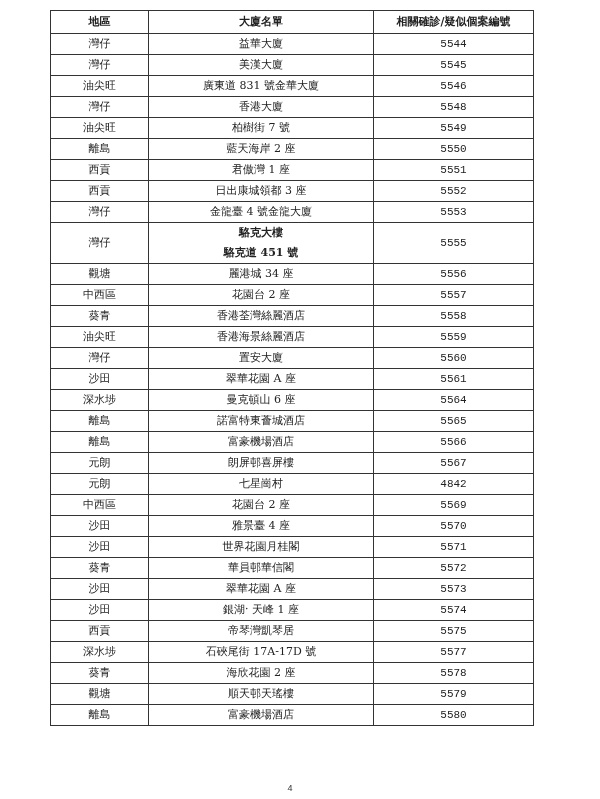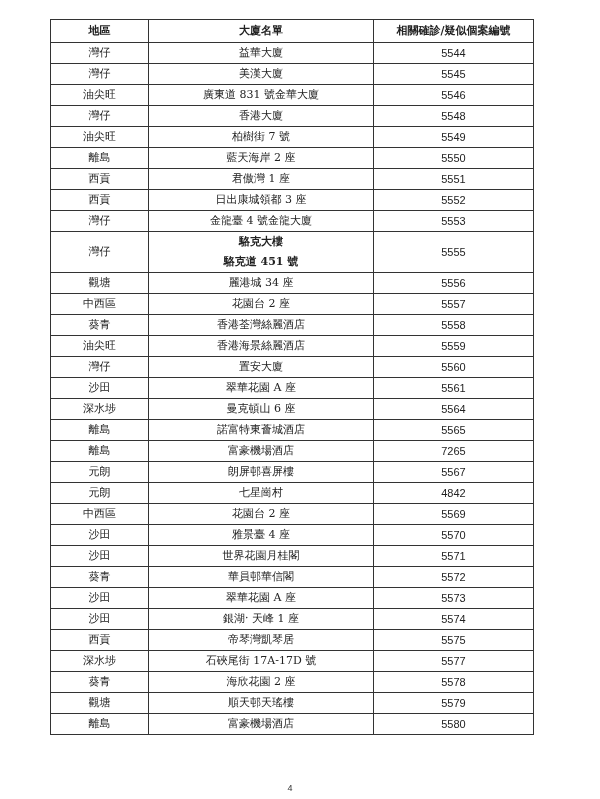--- a/index.html
+++ b/index.html
@@ -1,30 +1,30 @@
 <!DOCTYPE html>
 <html><head>
 <meta charset="utf-8">
 <style>
   html, body { margin: 0; padding: 0; background: #ffffff; }
   body { width: 600px; height: 799px; position: relative; overflow: hidden;
          font-family: "DejaVu Serif", "Liberation Serif", serif; color: #222; }
   table.buildings {
-    position: absolute; left: 50px; top: 19px; width: 483px;
+    position: absolute; left: 50px; top: 10px; width: 483px;
     border-collapse: collapse; table-layout: fixed;
   }
   table.buildings th, table.buildings td {
     border: 1px solid #333; text-align: center; vertical-align: middle;
     padding: 0; font-size: 11px; line-height: 20px; height: 20px;
   }
   table.buildings th { font-weight: bold; height: 22px; font-size: 11px; }
   col.c1 { width: 98px; }
   col.c2 { width: 225px; }
   col.c3 { width: 160px; }
-  td.num { font-family: Liberation Sans, sans-serif; font-size: 12px; }
+  td.num { font-family: Liberation Mono, monospace; font-size: 12px; }
   td.multi { line-height: 18px; padding: 1px 0; font-weight: bold; }
   td.multi span { display: block; }
   .page-number {
     position: absolute; left: 0; width: 580px; top: 783px; text-align: center;
     font-family: "Liberation Sans", sans-serif; font-size: 9px; color: #333;
   }
 </style>
 </head>
 <body>
 
@@ -131,21 +131,21 @@
         <td class="num">5564</td>
       </tr>
       <tr>
         <td>離島</td>
         <td><span>諾富特東薈城酒店</span></td>
         <td class="num">5565</td>
       </tr>
       <tr>
         <td>離島</td>
         <td><span>富豪機場酒店</span></td>
-        <td class="num">7265</td>
+        <td class="num">5566</td>
       </tr>
       <tr>
         <td>元朗</td>
         <td><span>朗屏邨喜屏樓</span></td>
         <td class="num">5567</td>
       </tr>
       <tr>
         <td>元朗</td>
         <td><span>七星崗村</span></td>
         <td class="num">4842</td>

